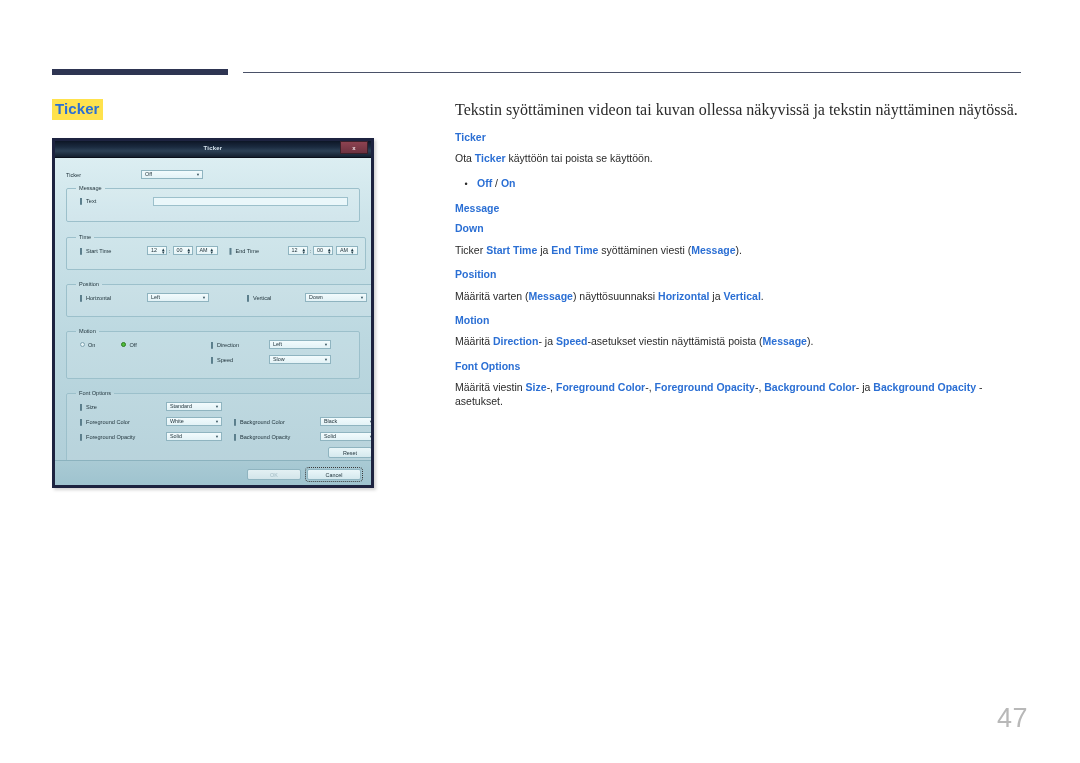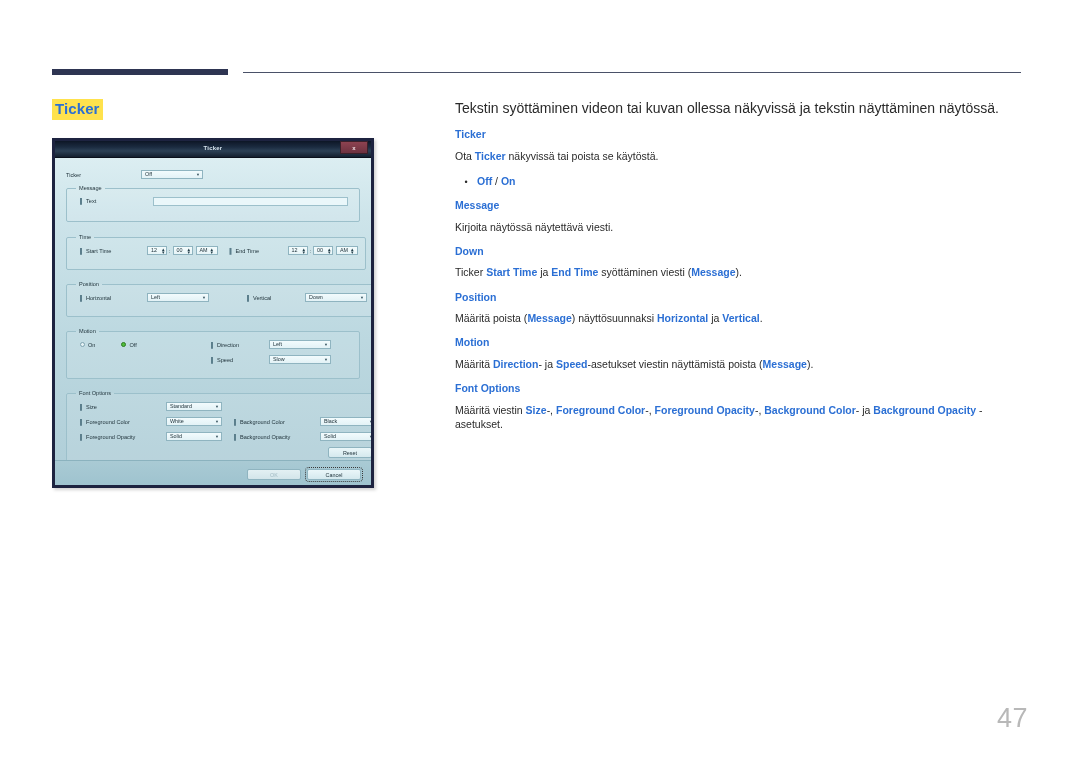--- a/index.html
+++ b/index.html
@@ -36,21 +36,21 @@
   
   .page-num{
     position:absolute;right:52px;top:703px;
     font-size:27px;color:#b8b8b8;
     letter-spacing:.5px;
   }
 
   
   .txtcol{position:absolute;left:455px;top:99px;width:570px;}
   .txtcol p{margin:0;}
-  .lead{font-size:14px;color:#2a2a2a;line-height:1.35;margin-bottom:10px !important;}
+  .lead{font-size:16px;color:#2a2a2a;line-height:1.35;margin-bottom:10px !important;font-family:Liberation Serif, serif;}
   .sub{font-size:10.5px;font-weight:bold;color:#2b6fd4;margin-bottom:7px !important;line-height:1.3;}
   .body-l{font-size:10.5px;color:#2a2a2a;line-height:1.35;margin-bottom:11px !important;}
   .b{font-weight:bold;color:#2b6fd4;}
   .bullet{display:flex;gap:0;align-items:baseline;margin-bottom:11px;}
   .bullet .dot{width:22px;flex:0 0 22px;text-align:center;font-size:9px;color:#2a2a2a;line-height:1.35;}
   .bullet .btxt{font-size:10.5px;color:#2a2a2a;line-height:1.35;}
 
   
   .shot{
     position:absolute;left:52px;top:138px;width:322px;height:350px;
@@ -358,35 +358,34 @@
         </div>
       </div>
     </div>
   </div>
 
   <div class="txtcol">
 
     <p class="lead">Tekstin syöttäminen videon tai kuvan ollessa näkyvissä ja tekstin näyttäminen näytössä.</p>
 
     <p class="sub">Ticker</p>
-    <p class="body-l"><span>Ota </span><span class="b">Ticker</span><span> näkyvissä tai poista se käytöstä.</span></p>
+    <p class="body-l"><span>Ota </span><span class="b">Ticker</span><span> käyttöön tai poista se käyttöön.</span></p>
 
     <div class="bullet">
       <span class="dot">•</span>
       <span class="btxt"><span class="b">Off</span><span> / </span><span class="b">On</span></span>
     </div>
 
     <p class="sub">Message</p>
-    <p class="body-l">Kirjoita näytössä näytettävä viesti.</p>
 
     <p class="sub">Down</p>
     <p class="body-l"><span>Ticker </span><span class="b">Start Time</span><span> ja </span><span class="b">End Time</span><span> syöttäminen viesti (</span><span class="b">Message</span><span>).</span></p>
 
     <p class="sub">Position</p>
-    <p class="body-l"><span>Määritä poista (</span><span class="b">Message</span><span>) näyttösuunnaksi </span><span class="b">Horizontal</span><span> ja </span><span class="b">Vertical</span><span>.</span></p>
+    <p class="body-l"><span>Määritä varten (</span><span class="b">Message</span><span>) näyttösuunnaksi </span><span class="b">Horizontal</span><span> ja </span><span class="b">Vertical</span><span>.</span></p>
 
     <p class="sub">Motion</p>
     <p class="body-l"><span>Määritä </span><span class="b">Direction</span><span>- ja </span><span class="b">Speed</span><span>-asetukset viestin näyttämistä poista (</span><span class="b">Message</span><span>).</span></p>
 
     <p class="sub">Font Options</p>
     <p class="body-l"><span>Määritä viestin </span><span class="b">Size</span><span>-, </span><span class="b">Foreground Color</span><span>-, </span><span class="b">Foreground Opacity</span><span>-, </span><span class="b">Background Color</span><span>- ja </span><span class="b">Background Opacity</span><span> -asetukset.</span></p>
 
   </div>
 
   <div class="page-num">47</div>

